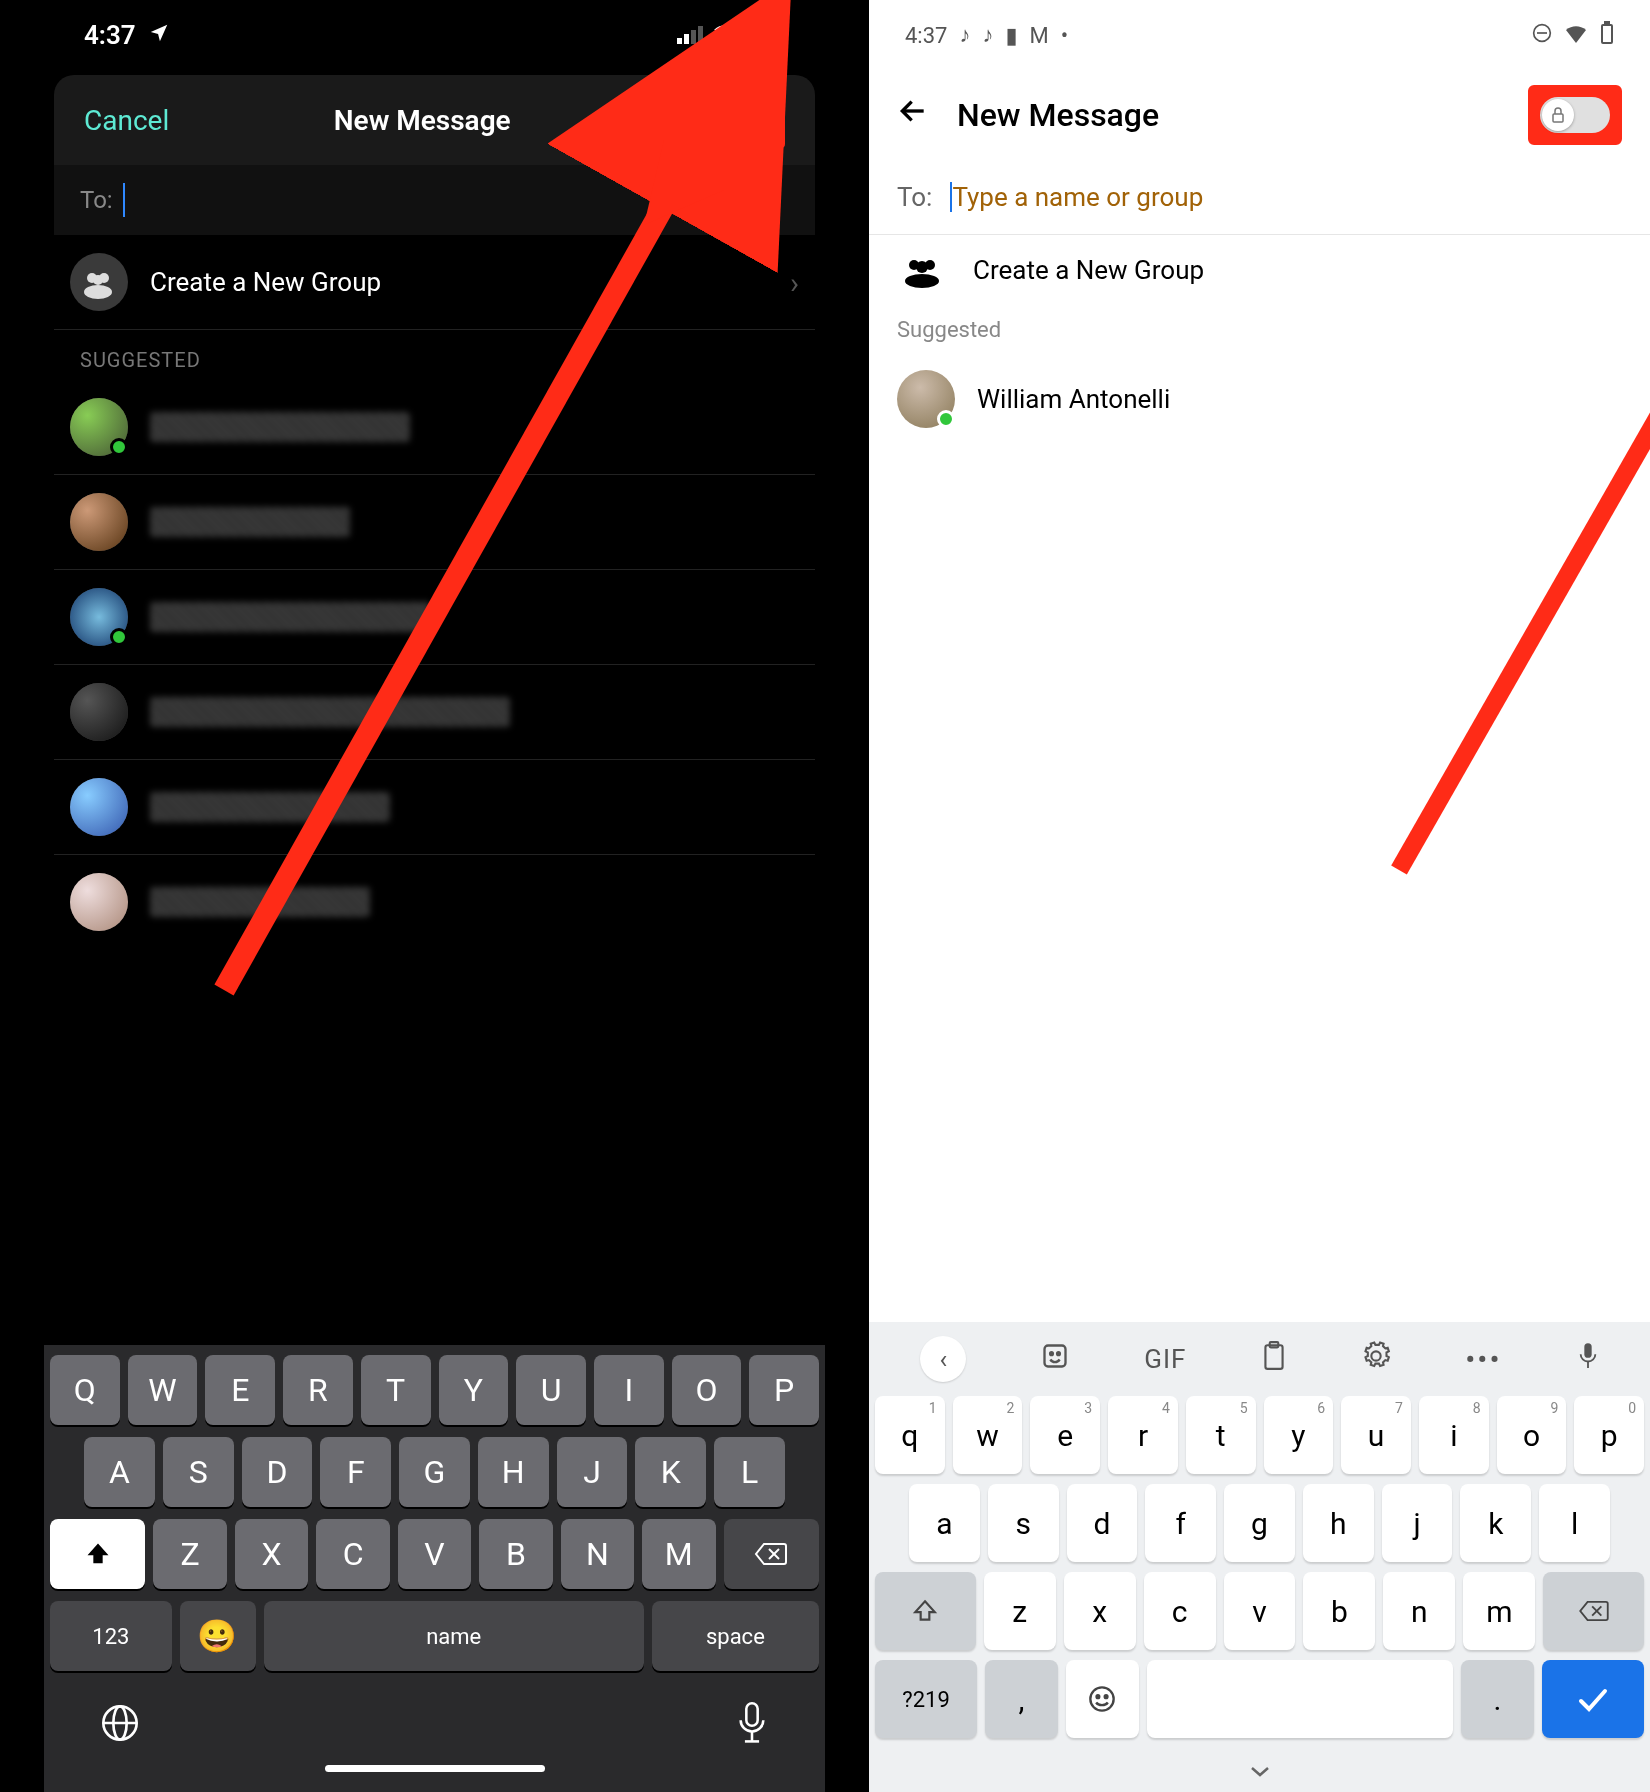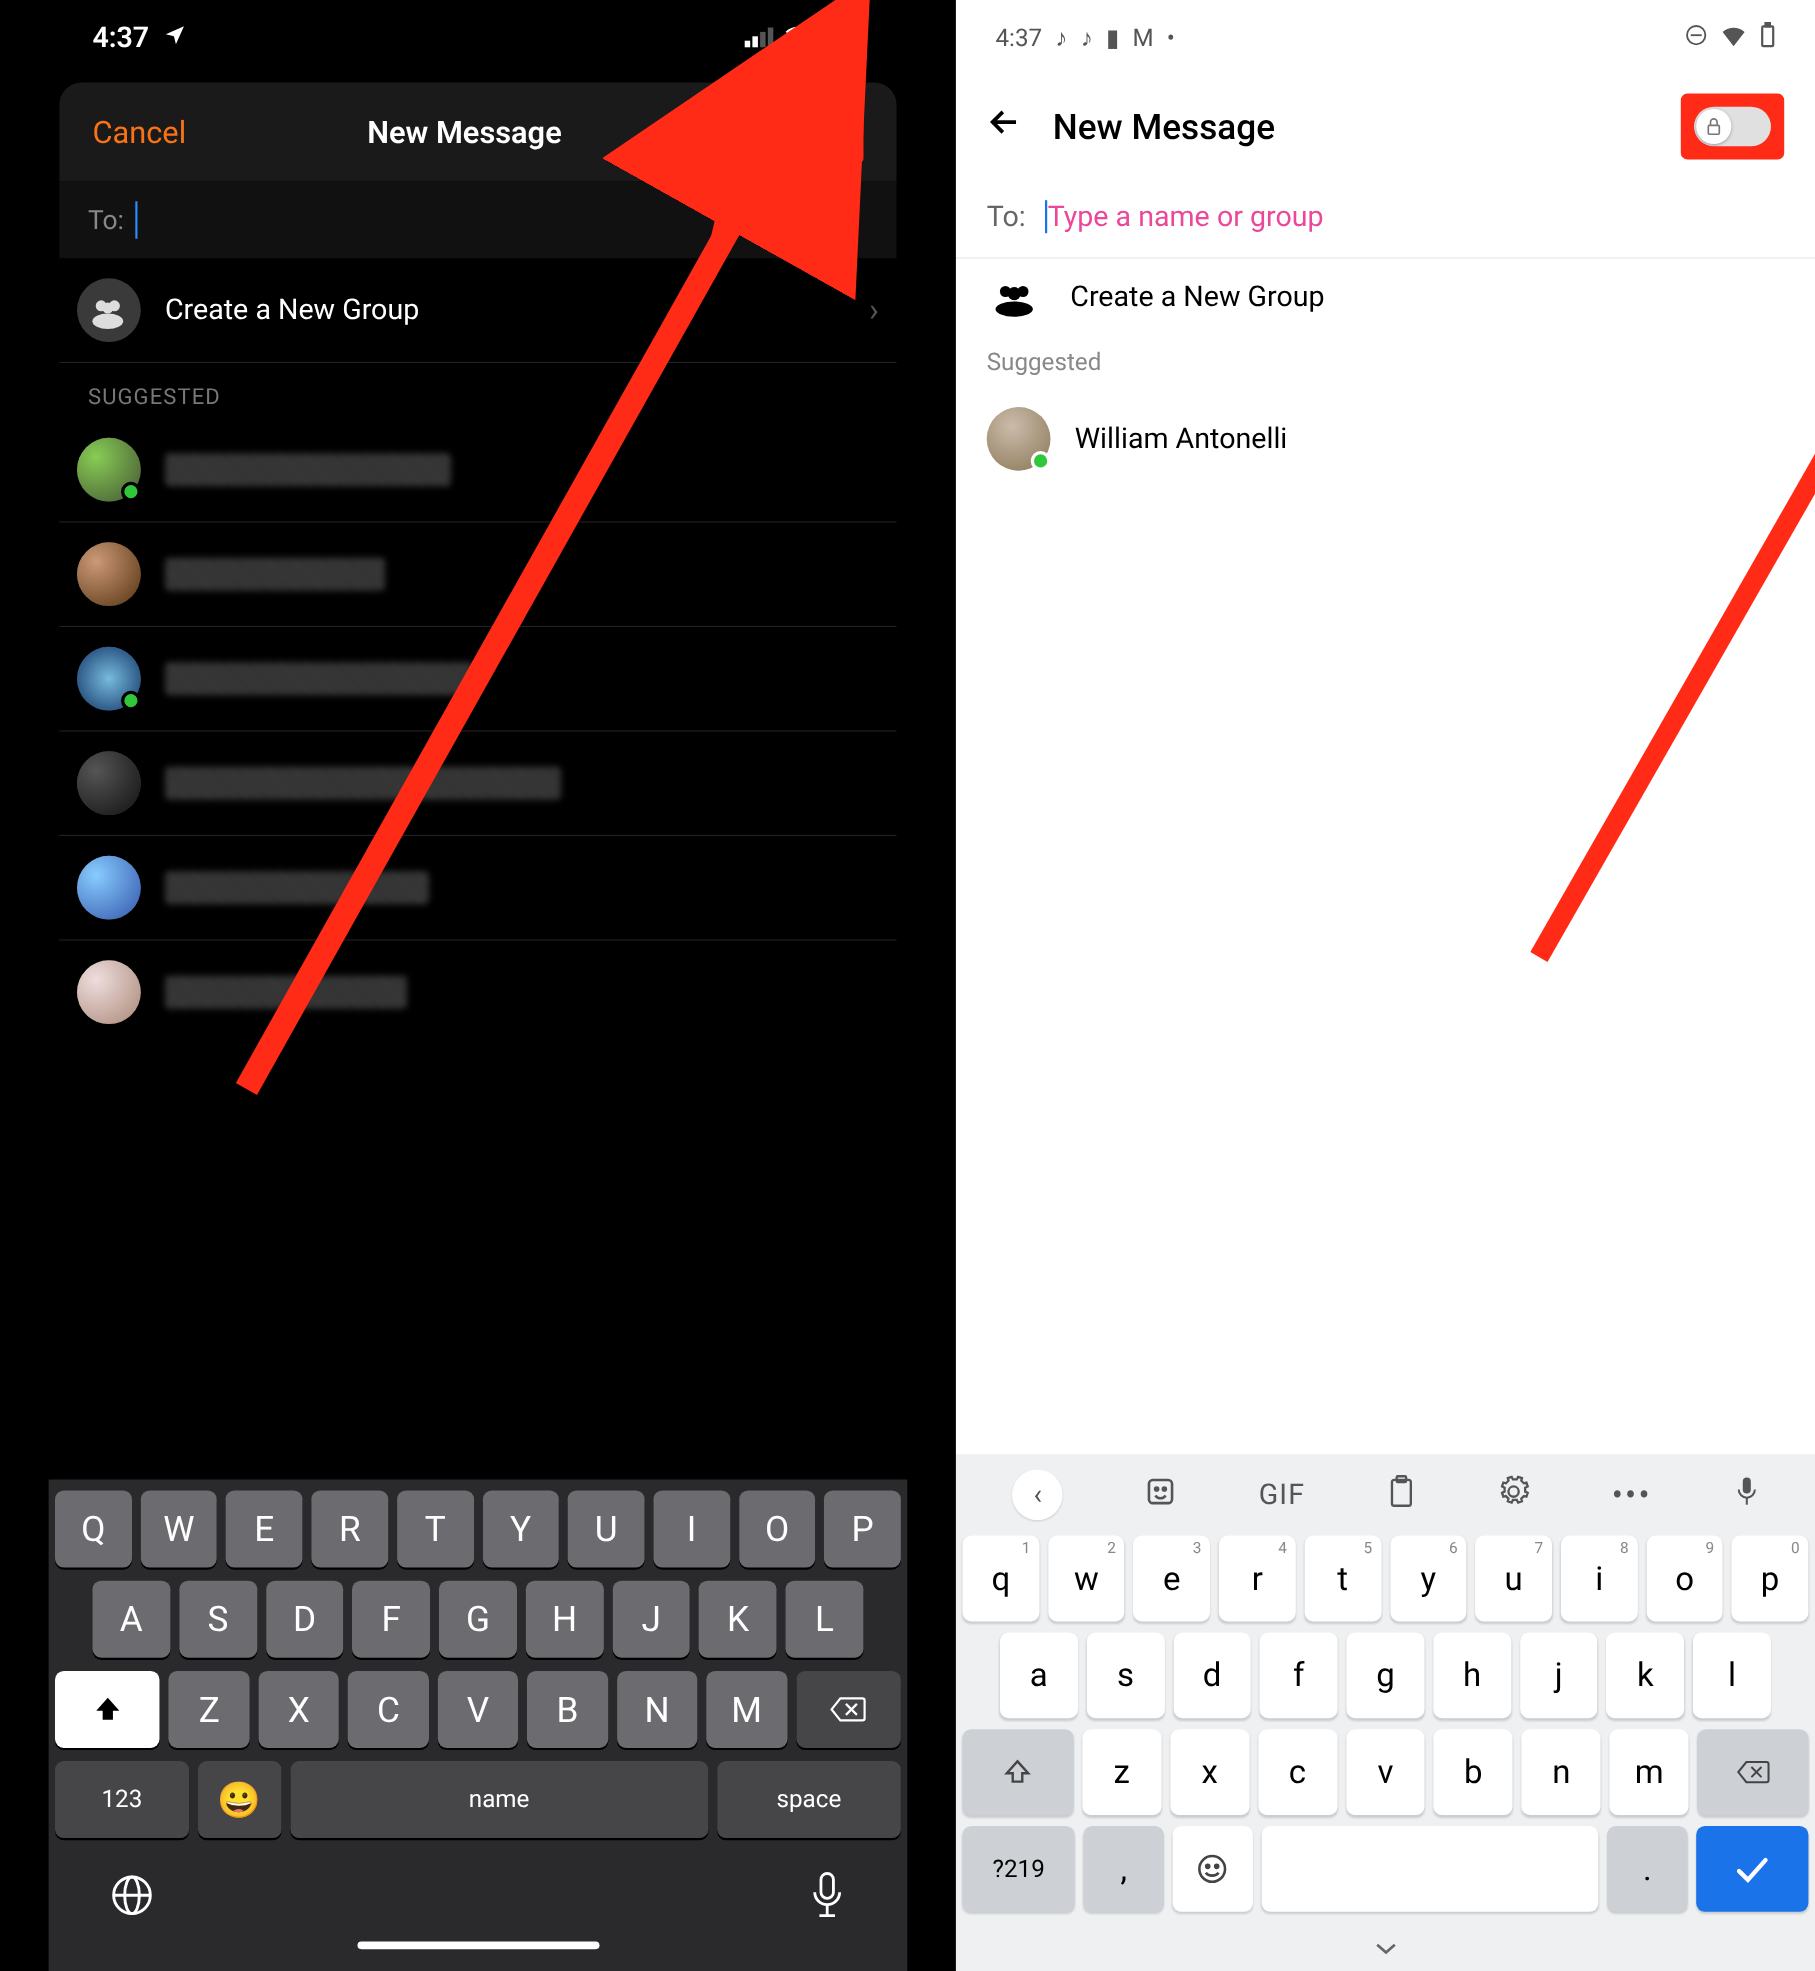--- a/index.html
+++ b/index.html
@@ -4,21 +4,21 @@
 <style>
   * { box-sizing: border-box; margin: 0; padding: 0; font-family: -apple-system, BlinkMacSystemFont, "Segoe UI", Roboto, Helvetica, Arial, sans-serif; }
   body { width: 1650px; height: 1792px; display: flex; background: #000; }
   .phone { flex: 1; position: relative; overflow: hidden; margin-left: 44px; }
 
   
   .ios { width: 825px; background:#000; color:#fff; }
   .ios-status { height:70px; display:flex; align-items:center; justify-content:space-between; padding:0 40px; font-size:26px; font-weight:600; }
   .ios-status .right { display:flex; gap:8px; align-items:center; }
   .ios-header { height:90px; background:#1a1a1a; border-radius:20px 20px 0 0; margin:5px 10px 0; display:flex; align-items:center; justify-content:space-between; padding:0 30px; font-size:28px; }
-  .ios-header .cancel { color:#f97316; }
+  .ios-header .cancel { color:#5eead4; }
   .ios-header .title { color:#fff; font-weight:600; font-size:28px; }
   .ios-header .secret-wrap { border:7px solid #ff2b17; background:#ff2b17; padding:4px; border-radius:4px; }
   .ios-header .secret { color:#2f88ff; font-weight:500; padding:6px 6px; border-radius:8px; background:#1a1a1a; }
   .ios-tofield { background:#111; margin:0 10px; height:70px; display:flex; align-items:center; padding:0 26px; color:#888; font-size:24px; }
   .ios-tofield .cursor { width:2px; height:34px; background:#2f88ff; margin-left:10px; }
   .ios-body { background:#000; margin:0 10px; }
   .ios-row { display:flex; align-items:center; padding:18px 16px; border-bottom:1px solid #222; }
   .ios-row .avatar { width:58px; height:58px; border-radius:50%; background:#3a3a3a; margin-right:22px; position:relative; display:flex; align-items:center; justify-content:center; color:#ccc; font-size:28px; }
   .ios-row .avatar.group { background:#3a3a3a; }
   .ios-row .label { font-size:26px; color:#fff; }
@@ -52,21 +52,21 @@
   .and-status { height:70px; display:flex; align-items:center; justify-content:space-between; padding:0 36px; font-size:22px; color:#555; }
   .and-status .left, .and-status .right { display:flex; gap:12px; align-items:center; }
   .and-header { height:90px; display:flex; align-items:center; padding:0 28px; gap:28px; }
   .and-header .back { font-size:34px; }
   .and-header .title { font-size:32px; font-weight:500; }
   .and-header .toggle-wrap { margin-left:auto; border:7px solid #ff2b17; background:#ff2b17; padding:5px; border-radius:6px; }
   .and-toggle { width:70px; height:36px; background:#e0e0e0; border-radius:20px; position:relative; }
   .and-toggle .knob { position:absolute; left:2px; top:2px; width:32px; height:32px; background:#fff; border-radius:50%; box-shadow:0 1px 3px rgba(0,0,0,.3); display:flex; align-items:center; justify-content:center; font-size:15px; color:#777; }
   .and-to { display:flex; align-items:center; padding:22px 28px; border-bottom:1px solid #e6e6e6; font-size:26px; gap:20px; }
   .and-to .lbl { color:#666; }
-  .and-to .ph { color:#ec4899; position:relative; }
+  .and-to .ph { color:#a16207; position:relative; }
   .and-to .cursor { position:absolute; left:-2px; top:0; bottom:0; width:2px; background:#1a73e8; }
   .and-row { display:flex; align-items:center; padding:20px 28px; gap:24px; }
   .and-row .icon { width:52px; display:flex; justify-content:center; font-size:30px; }
   .and-row .label { font-size:26px; }
   .and-section { color:#888; font-size:22px; padding:12px 28px; }
   .and-contact { display:flex; align-items:center; padding:16px 28px; gap:22px; }
   .and-contact .avatar { width:58px; height:58px; border-radius:50%; position:relative; background:radial-gradient(circle at 40% 30%, #cba, #875); }
   .and-contact .name { font-size:26px; }
 
   

